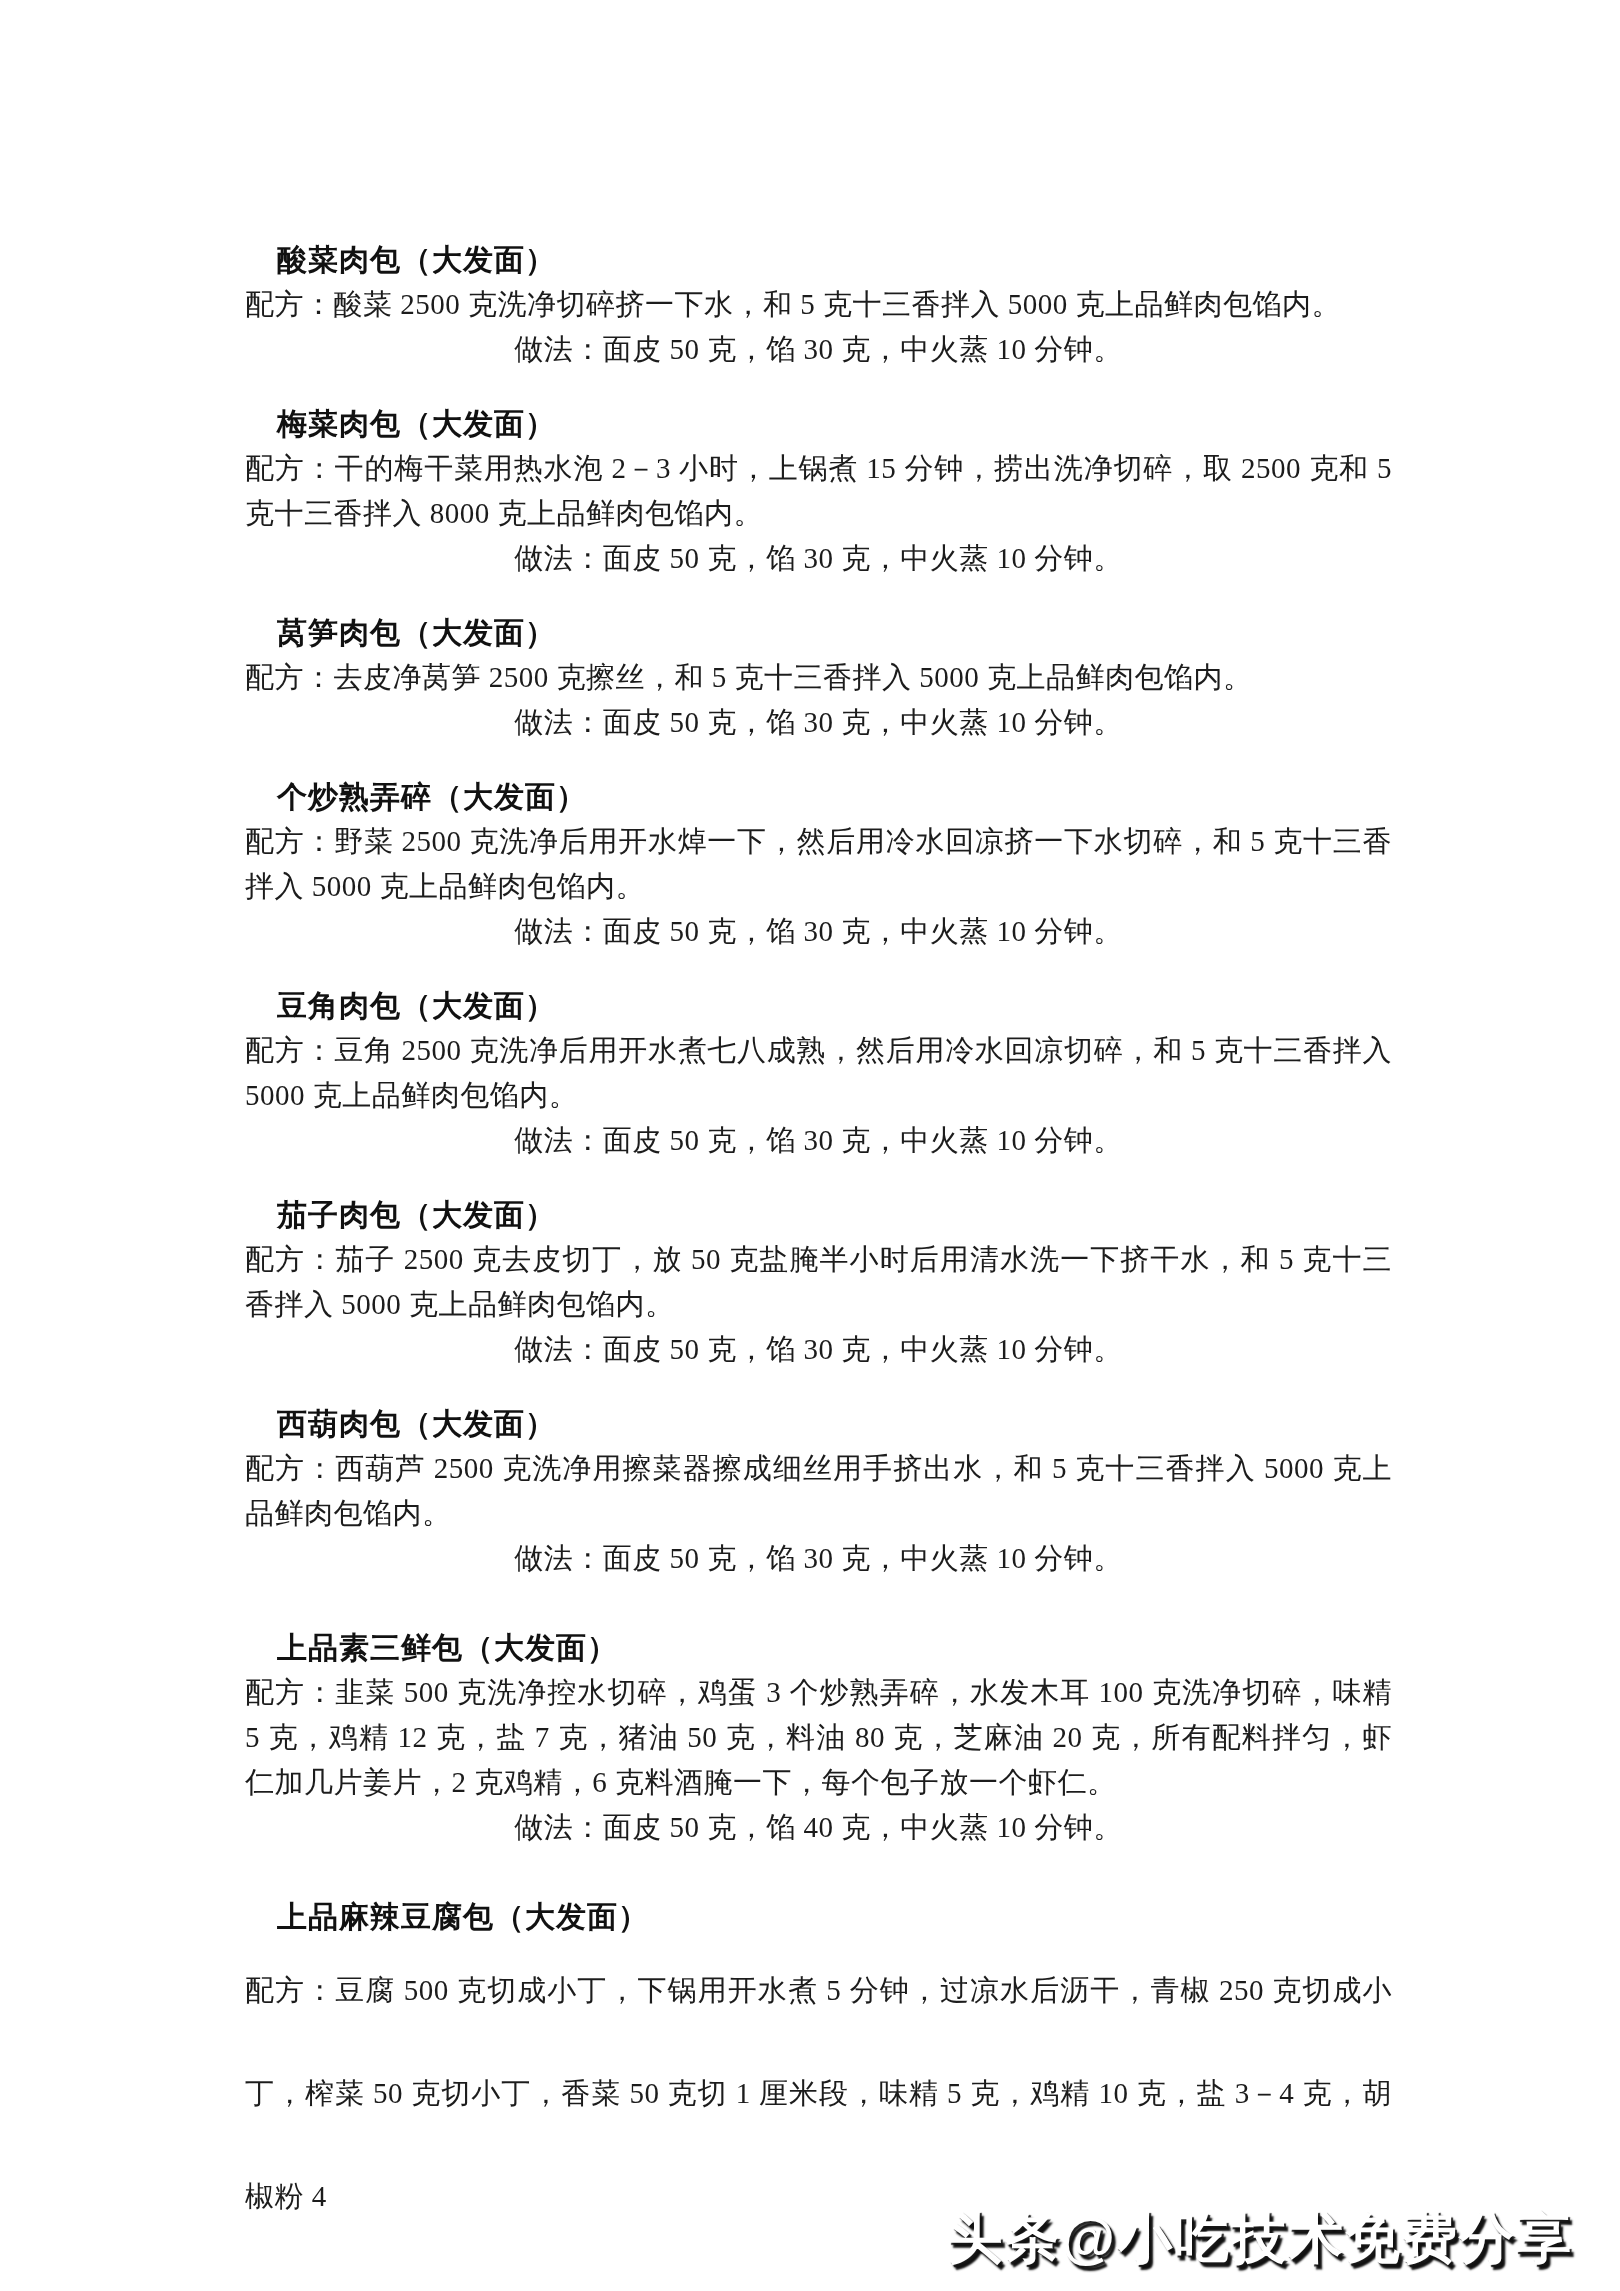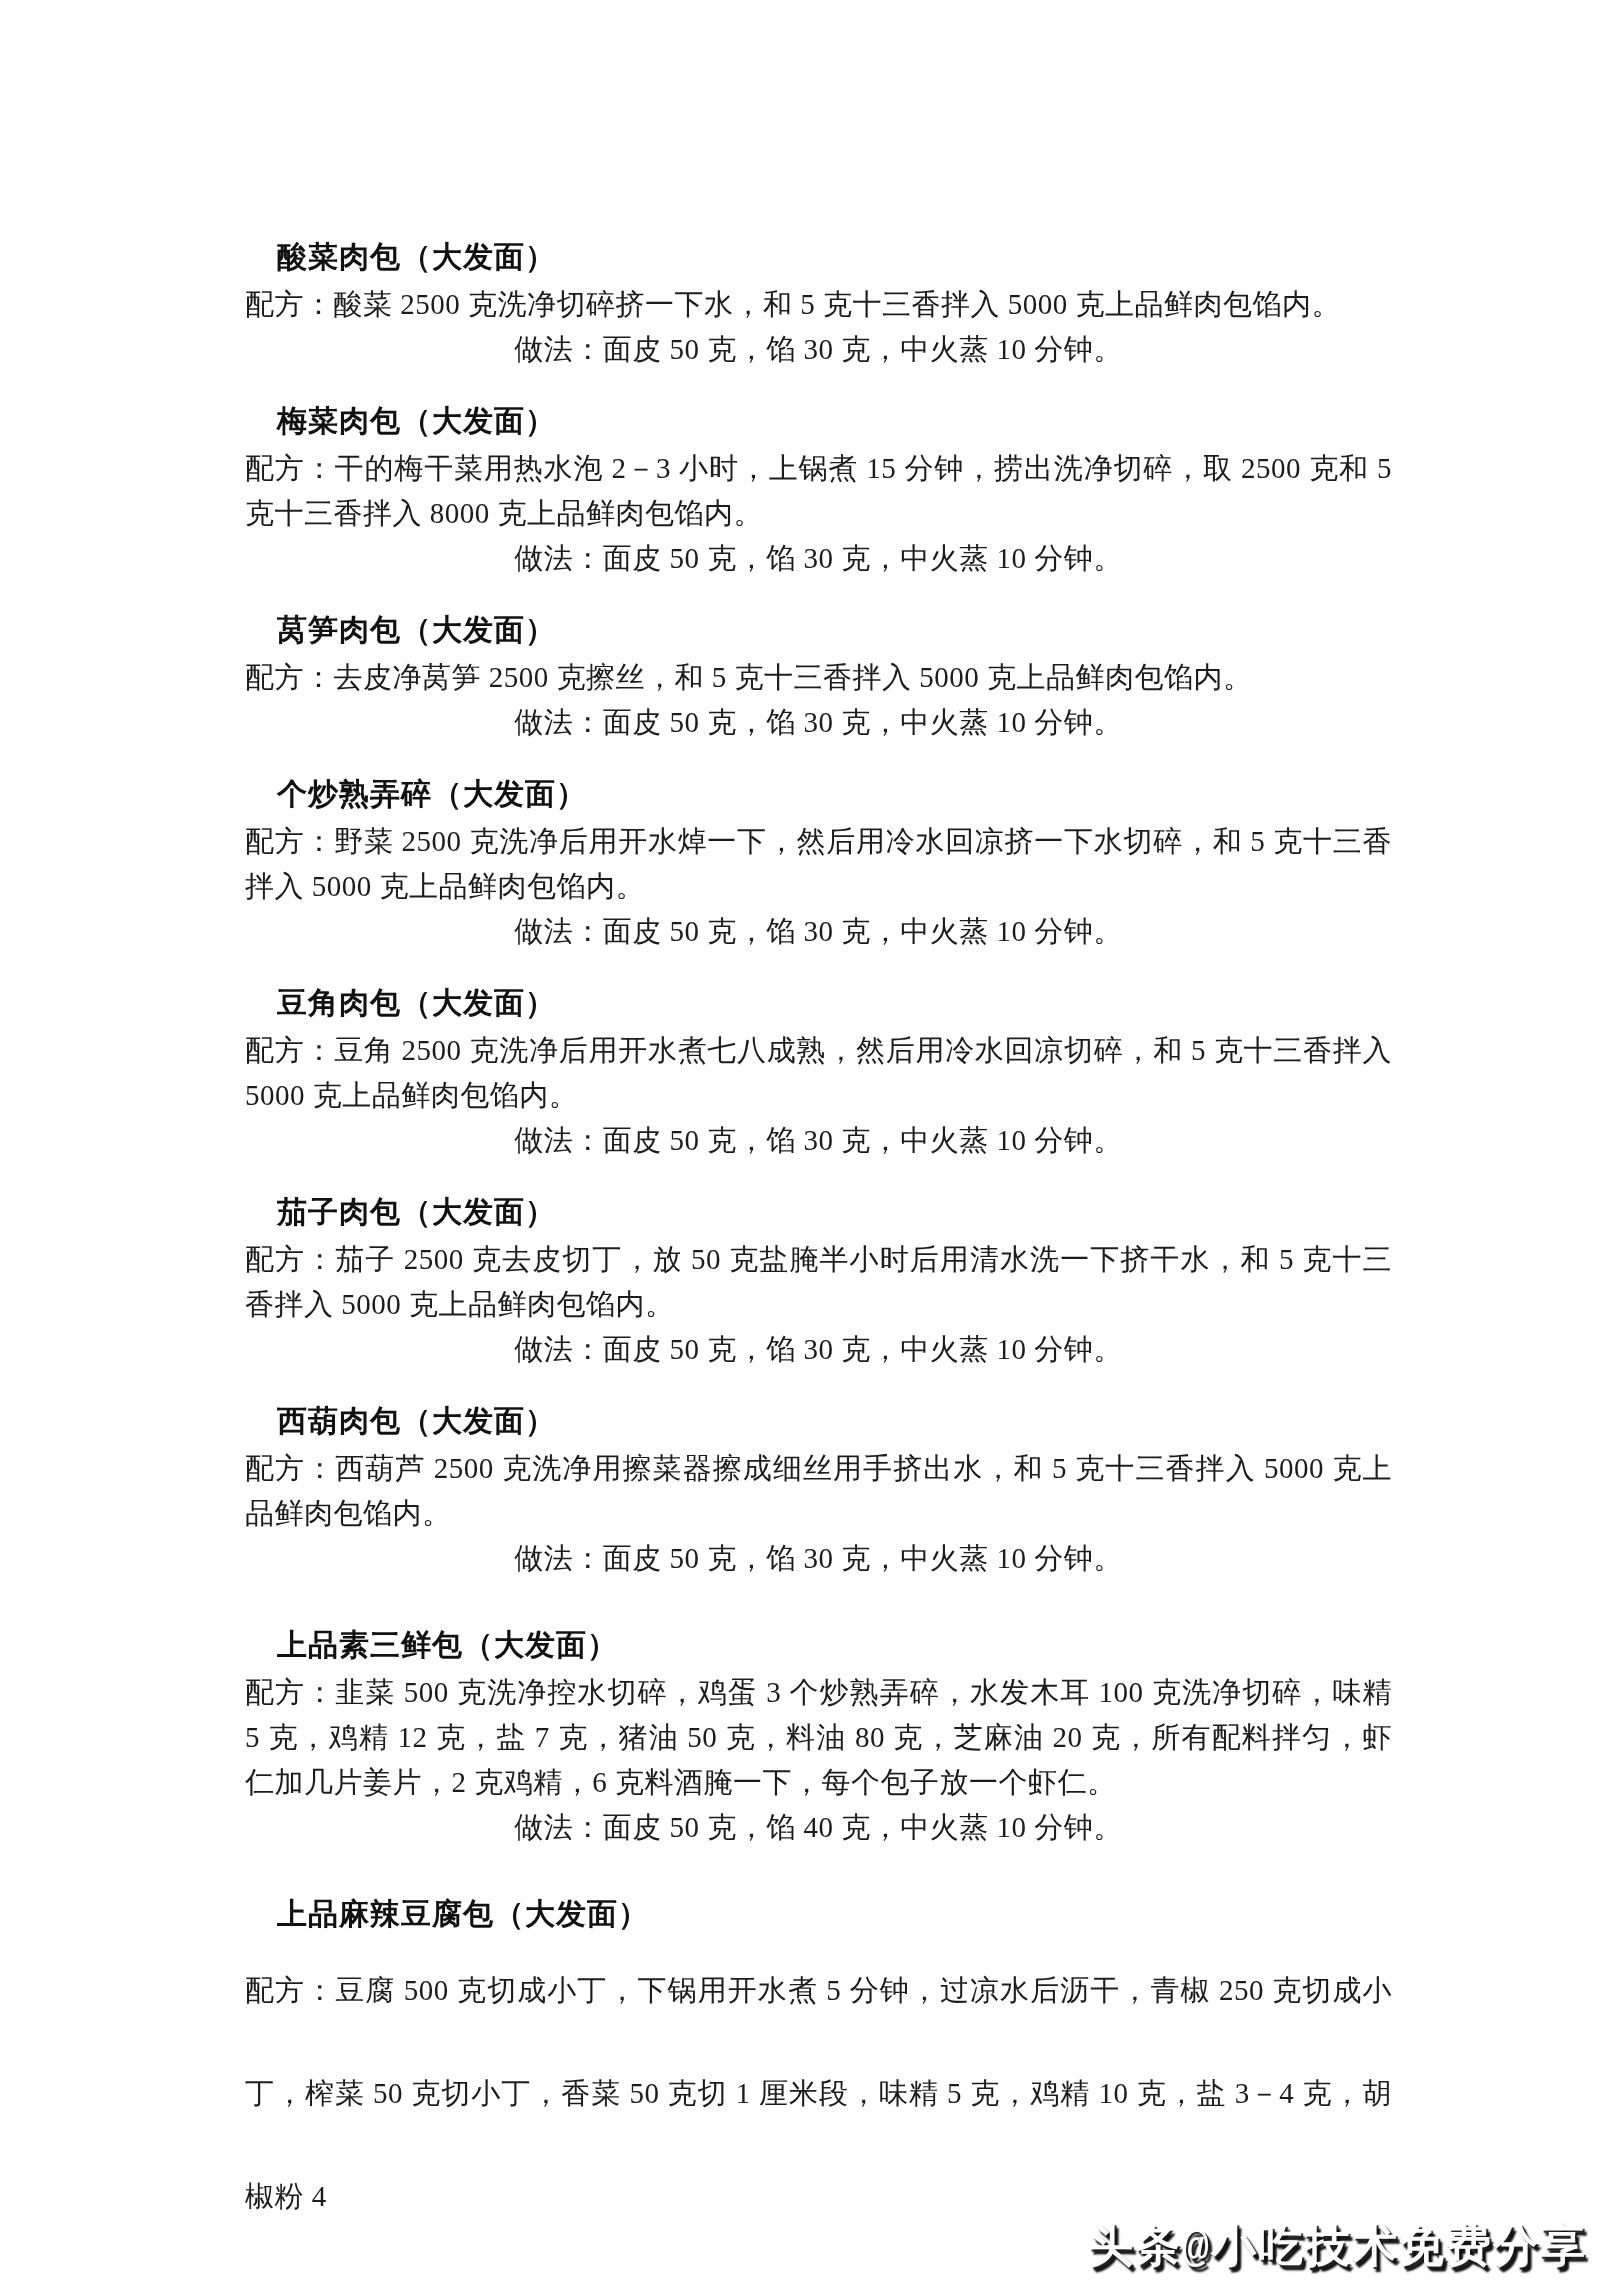--- a/index.html
+++ b/index.html
@@ -27,21 +27,21 @@
     width: 1147px;
   }
   .recipe {
     margin: 0 0 29px 0;
   }
   .recipe.gap-before {
     margin-top: 44px;
   }
   .title {
     margin: 0;
-    font-family: Liberation Mono, monospace;
+    font-family: Liberation Sans, sans-serif;
     font-weight: bold;
     font-size: 30px;
     line-height: 45px;
     color: #111111;
     letter-spacing: 1px;
     padding-left: 32px;
   }
   .line {
     margin: 0;
     font-size: 29px;
@@ -50,25 +50,25 @@
     letter-spacing: 0.5px;
   }
   .line.method {
     text-align: center;
   }
   .formula.wide {
     line-height: 103px;
   }
   .watermark {
     position: absolute;
-    right: 33px;
+    right: 47px;
     bottom: 15.7px;
-    font-family: Liberation Mono, monospace;
+    font-family: Liberation Sans, sans-serif;
     font-weight: bold;
-    font-size: 45px;
+    font-size: 55px;
     letter-spacing: 2px;
     color: #ffffff;
     text-shadow: 3.9px 4.9px 2px #111111, 2px 2px 1px #2a2a2a;
     white-space: nowrap;
   }
 </style>
 </head>
 <body style="background: rgb(255, 255, 255); color: rgb(28, 28, 28);">
 
 <div class="page">

